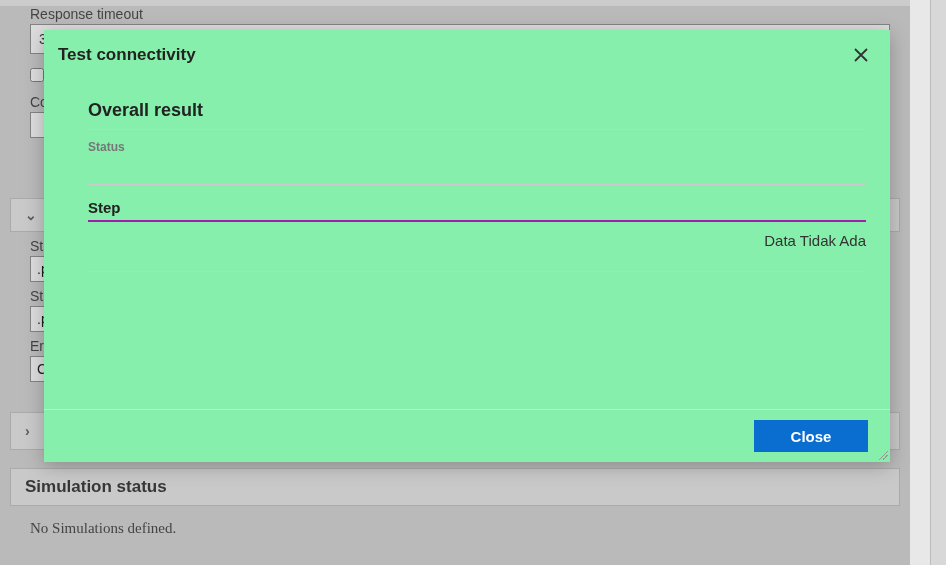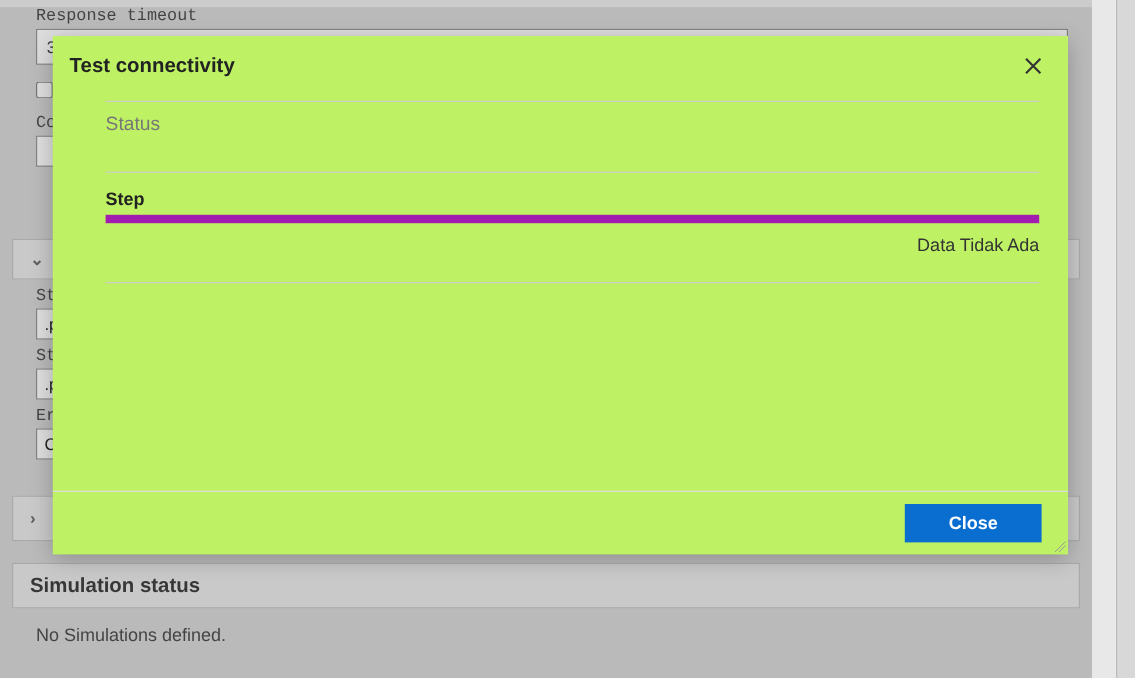--- a/index.html
+++ b/index.html
@@ -22,21 +22,20 @@
       top: 0; right: 0;
       width: 16px; height: 100%;
       background: #d8d8d8;
       border-left: 1px solid #bbb;
     }
     .field-label {
       font-size: 14px;
       color: #333;
       margin: 6px 20px 2px 20px;
       display: block;
-      font-family: Liberation Mono, monospace;
     }
     .text-input {
       width: 860px;
       margin: 0 20px 6px 20px;
       height: 30px;
       border: 1px solid #888;
       background: #fff;
       padding: 0 8px;
       font-size: 14px;
       color: #222;
@@ -64,33 +63,34 @@
       display: flex;
       align-items: center;
       gap: 8px;
       margin-top: 10px;
     }
     .section-header .chev { font-size: 14px; color: #555; }
     .status-text {
       font-size: 15px;
       color: #333;
       margin: 14px 20px;
+      font-family: Liberation Serif, serif;
     }
     
     .modal-backdrop {
       position: absolute;
       top: 0; left: 0; width: 910px; height: 100%;
       background: rgba(120,120,120,0.25);
     }
     .modal {
       position: absolute;
       top: 30px; left: 44px;
       width: 846px;
       height: 432px;
-      background: #bef264;
+      background: #86efac;
       box-shadow: 0 4px 18px rgba(0,0,0,0.25);
       display: flex;
       flex-direction: column;
     }
     .modal-header {
       display: flex;
       justify-content: space-between;
       align-items: center;
       padding: 12px 16px 6px 14px;
     }
@@ -115,31 +115,32 @@
       color: #222;
       margin-top: 16px;
       margin-bottom: 8px;
     }
     .m-hr {
       border: none;
       border-top: 1px solid #ccc;
       margin: 0 0 10px 0;
     }
     .m-status-label {
-      font-size: 16px;
+      font-size: 12px;
       color: #777;
       margin: 10px 0 30px 0;
+      font-weight: bold;
     }
     .steps-table {
       width: 100%;
       margin-top: 6px;
     }
     .steps-head {
       display: flex;
-      border-bottom: 7px solid #a21caf;
+      border-bottom: 2px solid #a21caf;
       padding: 4px 0;
     }
     .steps-head .col {
       font-size: 15px;
       font-weight: 600;
       color: #222;
     }
     .col-step { flex: 0 0 58%; padding-left: 0; }
     .col-result { flex: 1; }
     .steps-row {
@@ -226,20 +227,21 @@
 <div class="modal">
   <div class="modal-header">
     <div class="modal-title">Test connectivity</div>
     <div class="close-x">
       <svg width="18" height="18" viewBox="0 0 18 18">
           <path d="M3 3 L15 15 M15 3 L3 15" stroke="#333" stroke-width="1.8" fill="none"></path>
         </svg>
     </div>
   </div>
   <div class="modal-body">
+    <div class="m-section-title">Overall result</div>
     <hr class="m-hr">
     <div class="m-status-label">Status</div>
 
     <hr class="m-hr">
     <div class="steps-table">
       <div class="steps-head">
         <div class="col col-step">Step</div>
       </div>
       <div class="steps-row">Data Tidak Ada</div>
       <div class="steps-end"></div>

